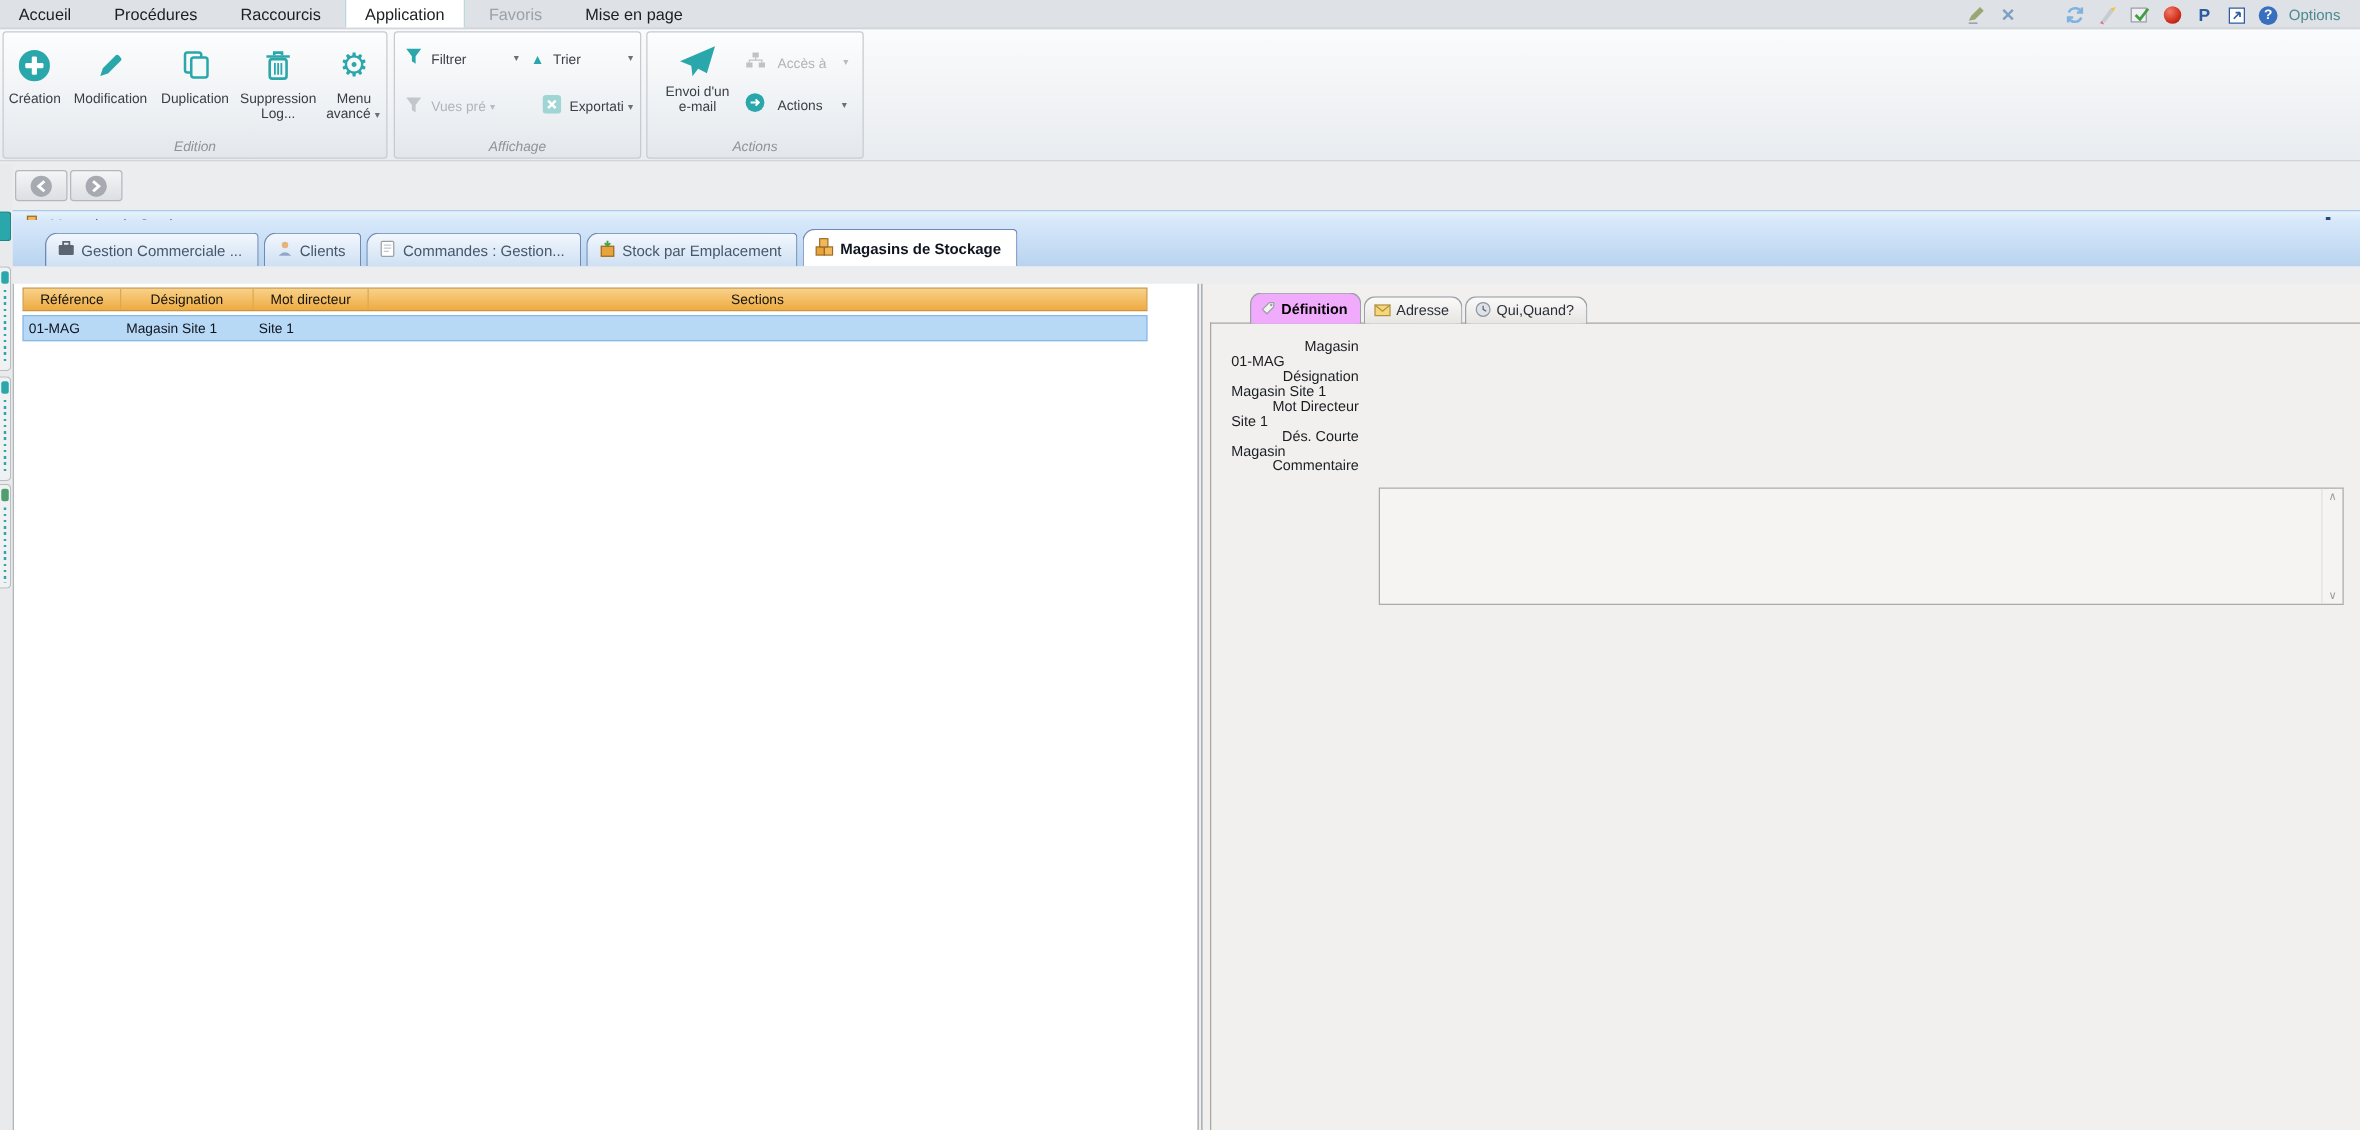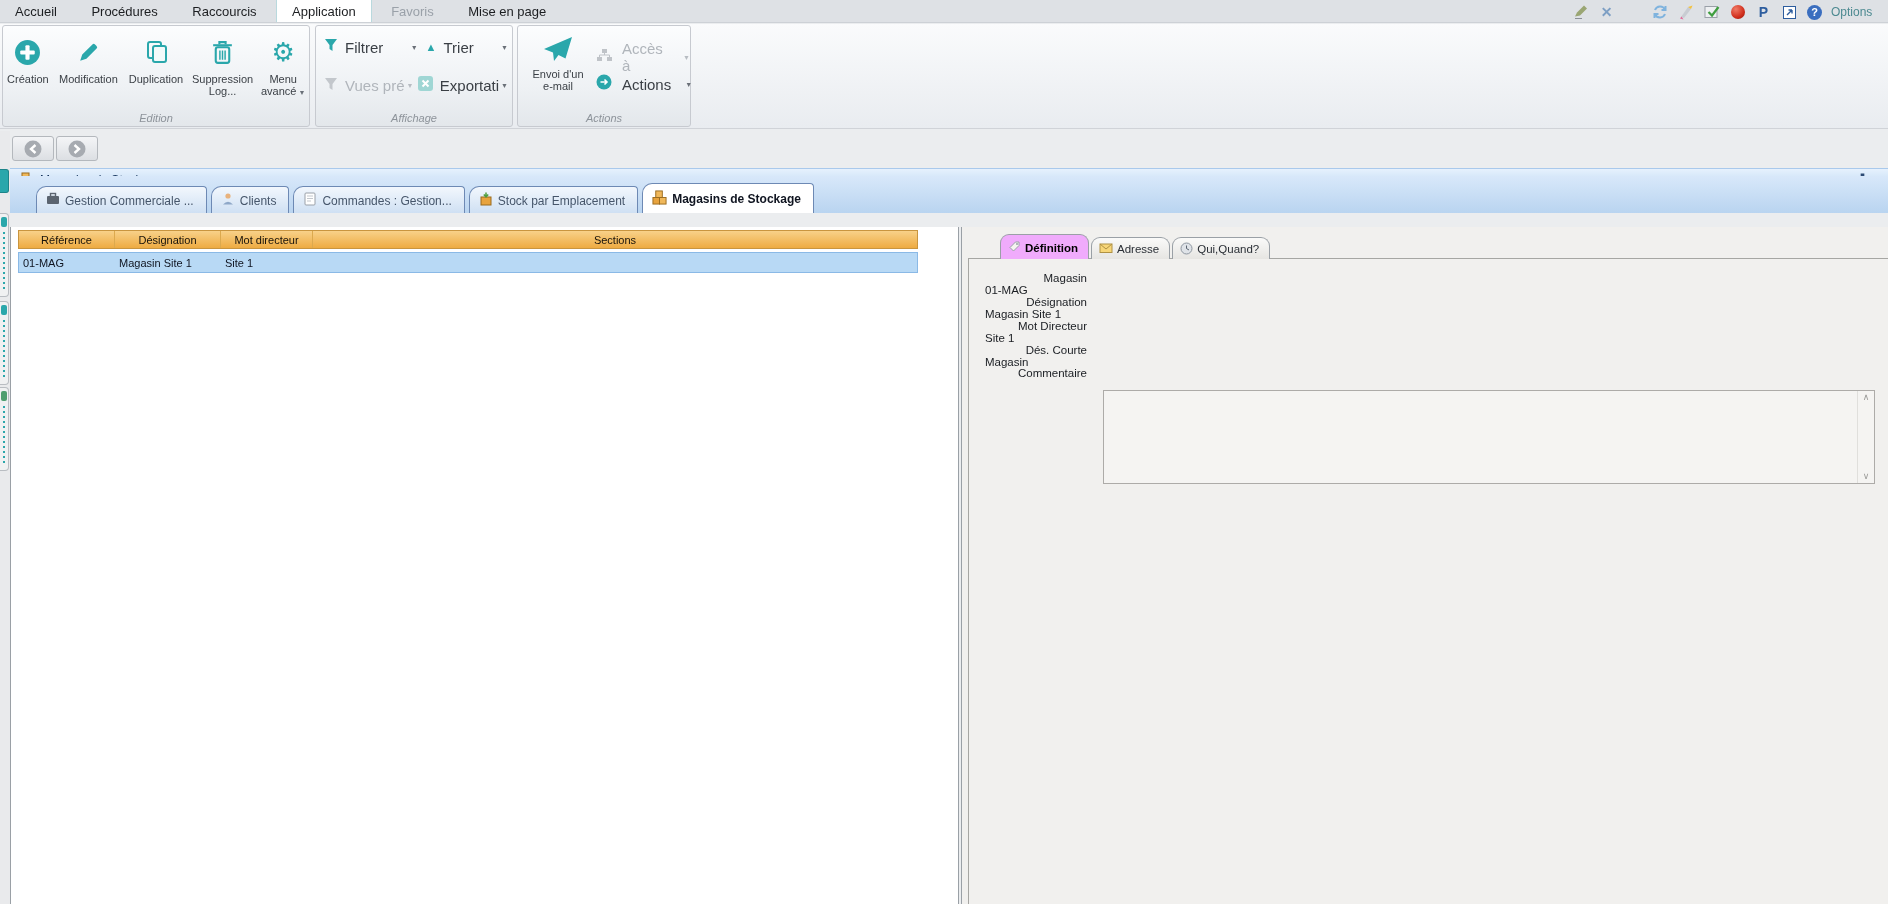--- a/index.html
+++ b/index.html
@@ -35,21 +35,21 @@
   #grp-affichage { left:315px; width:198px; }
   #grp-actions { left:517px; width:174px; }
   .big-btns { display:flex; padding:5px 1px 0; }
   .big-btn { text-align:center; padding:0 2px; cursor:default; }
   .big-btn .ic { height:42px; display:flex; align-items:center; justify-content:center; }
   .big-btn .lbl { font-size:11px; line-height:12px; color:#3a3f45; }
   .gear-glyph { font-size:26px; color:#2aa7ab; line-height:26px; }
   .drop { font-size:7px; color:#6a7078; margin-left:2px; }
   .drop.dis { color:#b7bcc2; }
   .aff-row { position:absolute; left:8px; right:4px; display:flex; align-items:center; }
-  .aff-lbl { font-size:15px; color:#3a3f45; margin-left:7px; }
+  .aff-lbl { font-size:11px; color:#3a3f45; margin-left:7px; }
   .aff-lbl.dis { color:#b0b5bb; }
   .sort-asc { color:#2aa7ab; font-size:11px; }
   .flex-sp { flex:1; }
   .act-row { position:absolute; display:flex; align-items:center; }
 
   
   .nav-btn { position:absolute; top:136px; width:42px; height:25px; border:1px solid #b4b8bd; border-radius:3px;
     background:linear-gradient(180deg,#f4f5f7,#dcdfe3); display:flex; align-items:center; justify-content:center; }
   #nav-back { left:12px; } #nav-fwd { left:56px; }
 
@@ -76,21 +76,21 @@
     background:#ffffff; border-left:1px solid #9aa0a6; border-right:1px solid #9aa0a6; }
   #grid-header { position:absolute; top:3px; left:7px; width:900px; height:19px; display:flex;
     background:linear-gradient(180deg,#f8d189,#eeab42); border:1px solid #c9953f; }
   .gh-cell { font-size:11px; color:#17120a; display:flex; align-items:center; justify-content:center;
     border-right:1px solid #dca94e; }
   .gh-cell:last-child { border-right:none; }
   #grid-row { position:absolute; top:25px; left:7px; width:900px; height:21px; display:flex;
     background:#b8d9f5; border:1px solid #8ab9e6; }
   .gr-cell { font-size:11px; color:#0f1420; display:flex; align-items:center; padding-left:4px;
     overflow:hidden; white-space:nowrap; }
-  .w-ref { width:96px; } .w-des { width:106px; } .w-mot { width:92px; } .w-sec { flex:1; }
+  .w-ref { width:78px; } .w-des { width:106px; } .w-mot { width:92px; } .w-sec { flex:1; }
 
   
   #right-panel { position:absolute; top:227px; left:961px; width:927px; height:677px;
     background:#f1f0ee; border-left:1px solid #9aa0a6; }
   #detail-page { position:absolute; top:31px; left:6px; right:0; bottom:0;
     border-top:1px solid #a6a6a3; border-left:1px solid #a6a6a3; background:#f1f0ee; }
   #detail-tabs { position:absolute; top:7px; left:38px; display:flex; align-items:flex-end; gap:2px; z-index:2; }
   .dtab { height:22px; padding:3px 10px 2px 7px; border:1px solid #9aa0a6; border-bottom:none;
     border-radius:9px 9px 0 0; background:linear-gradient(180deg,#fafaf9,#e6e5e2);
     font-size:11.5px; color:#2a2f36; display:flex; align-items:center; gap:4px; white-space:nowrap; }

